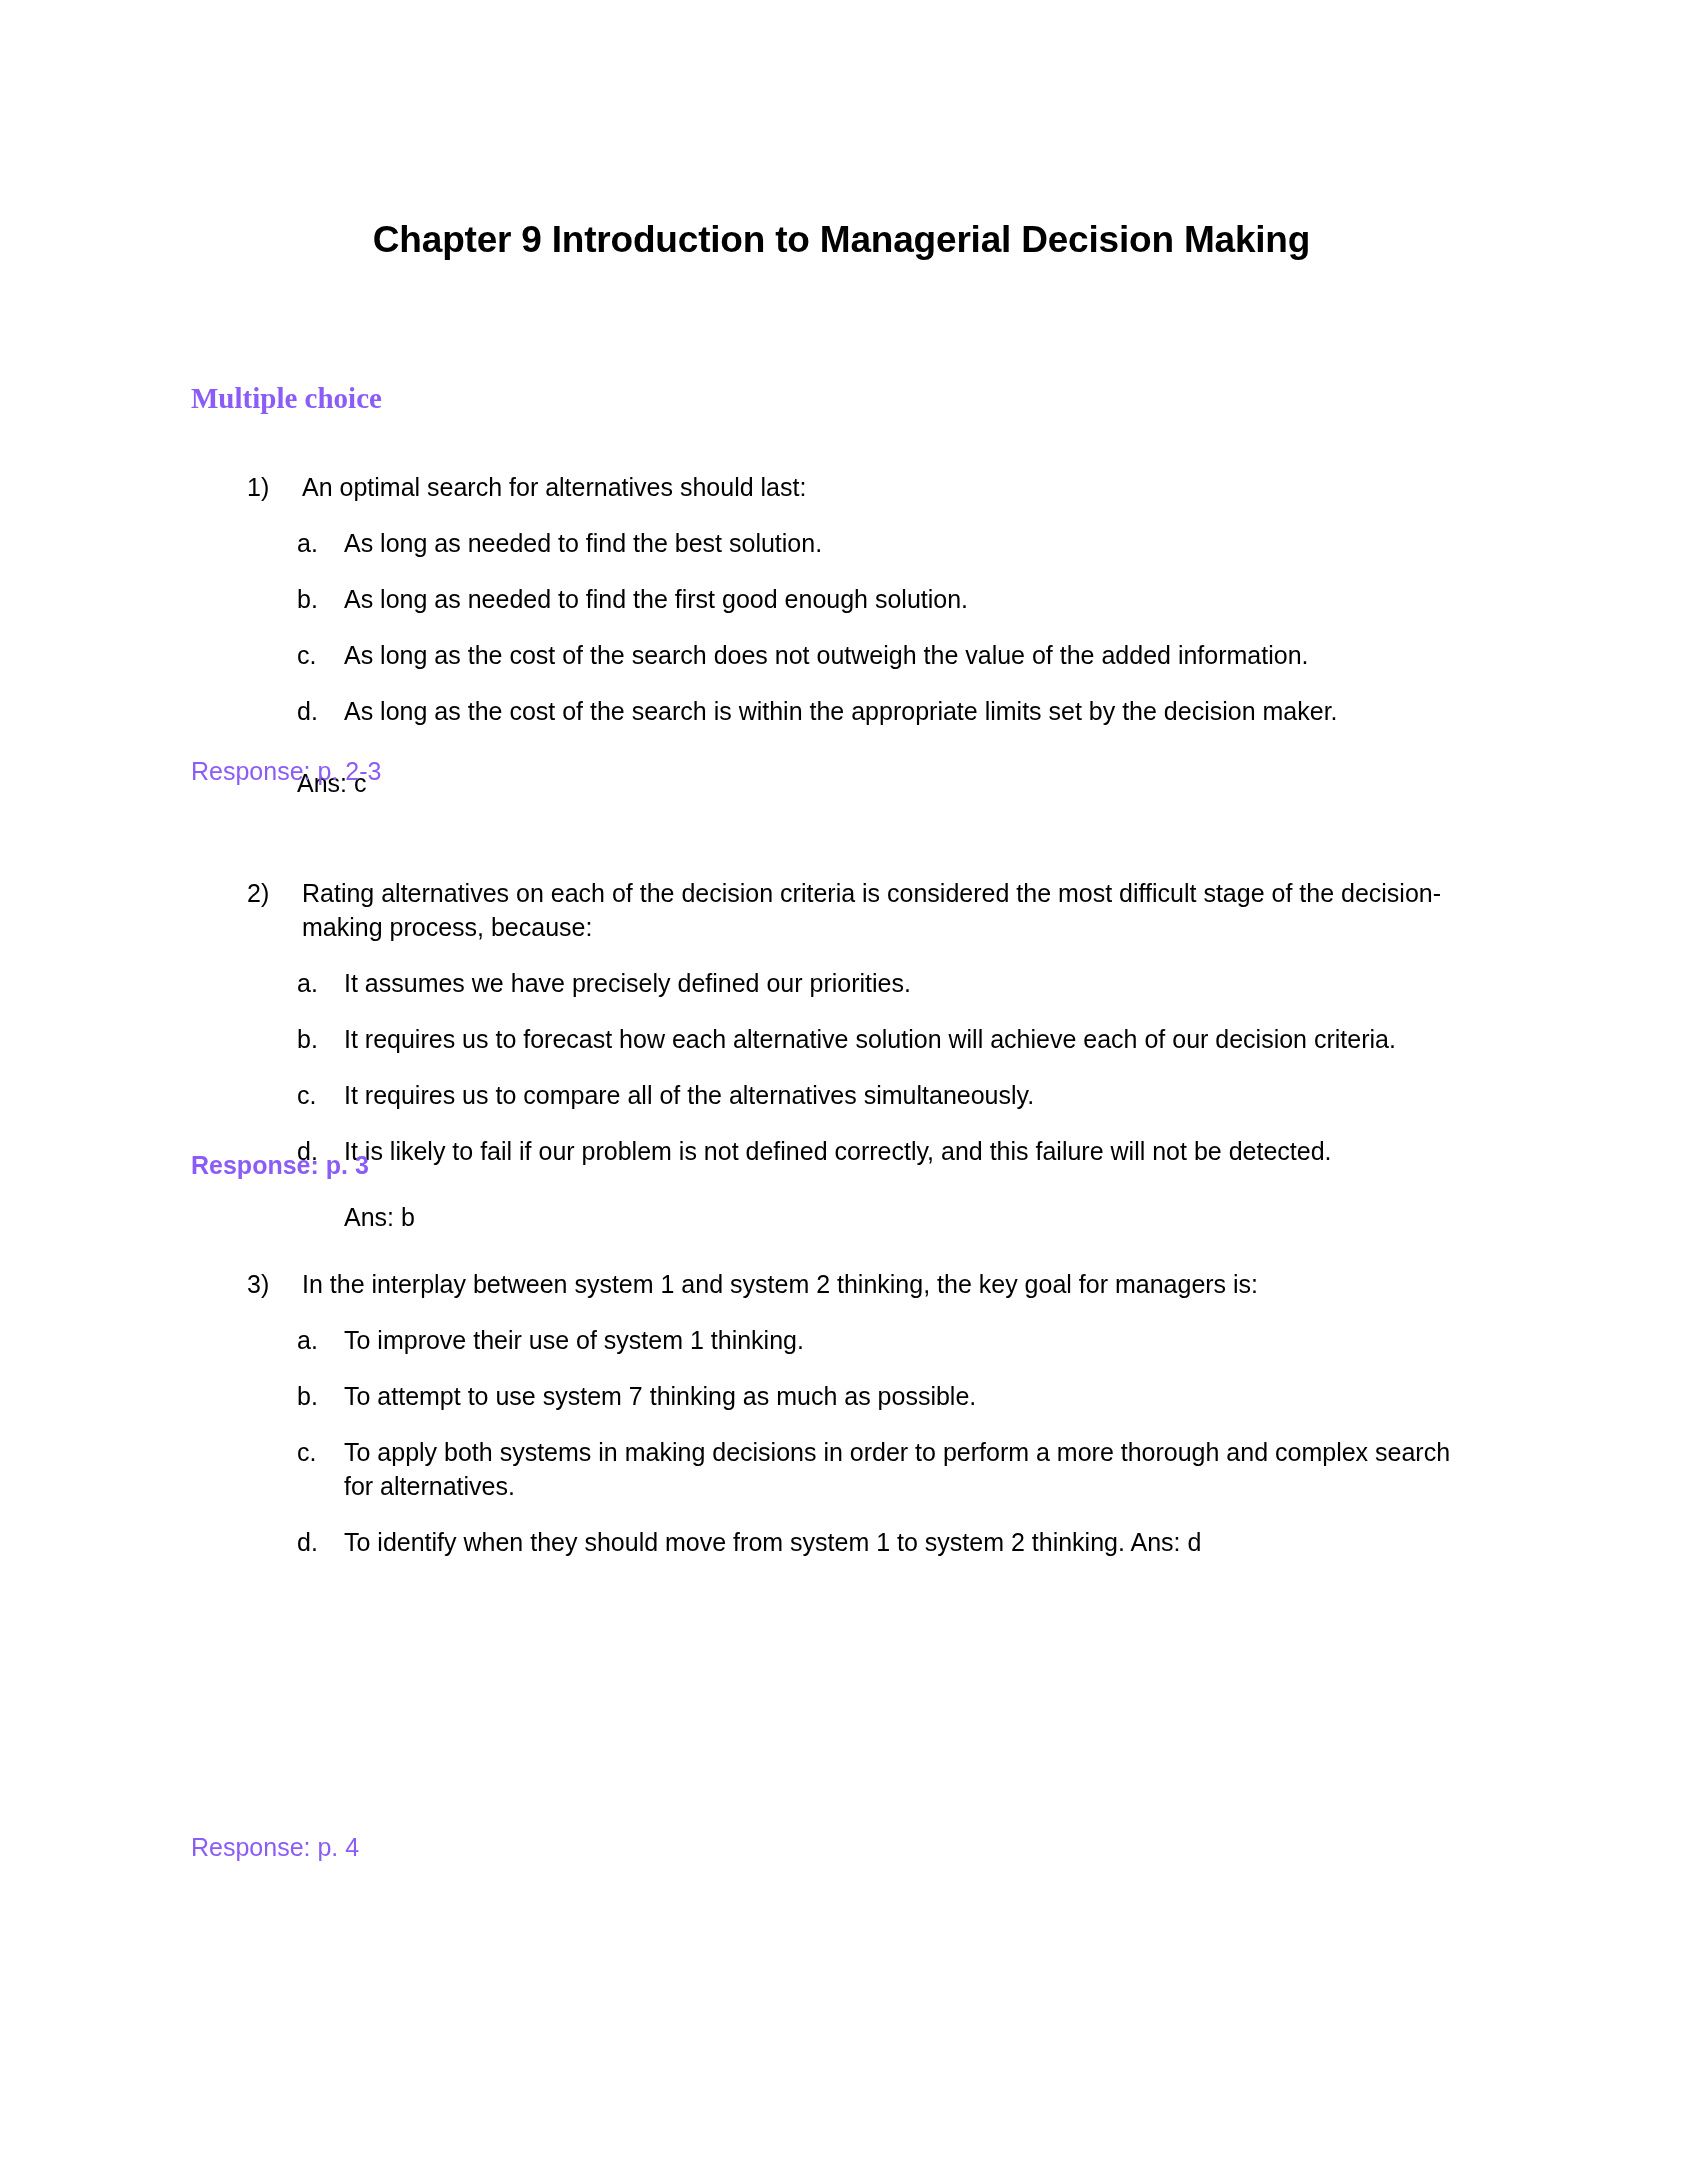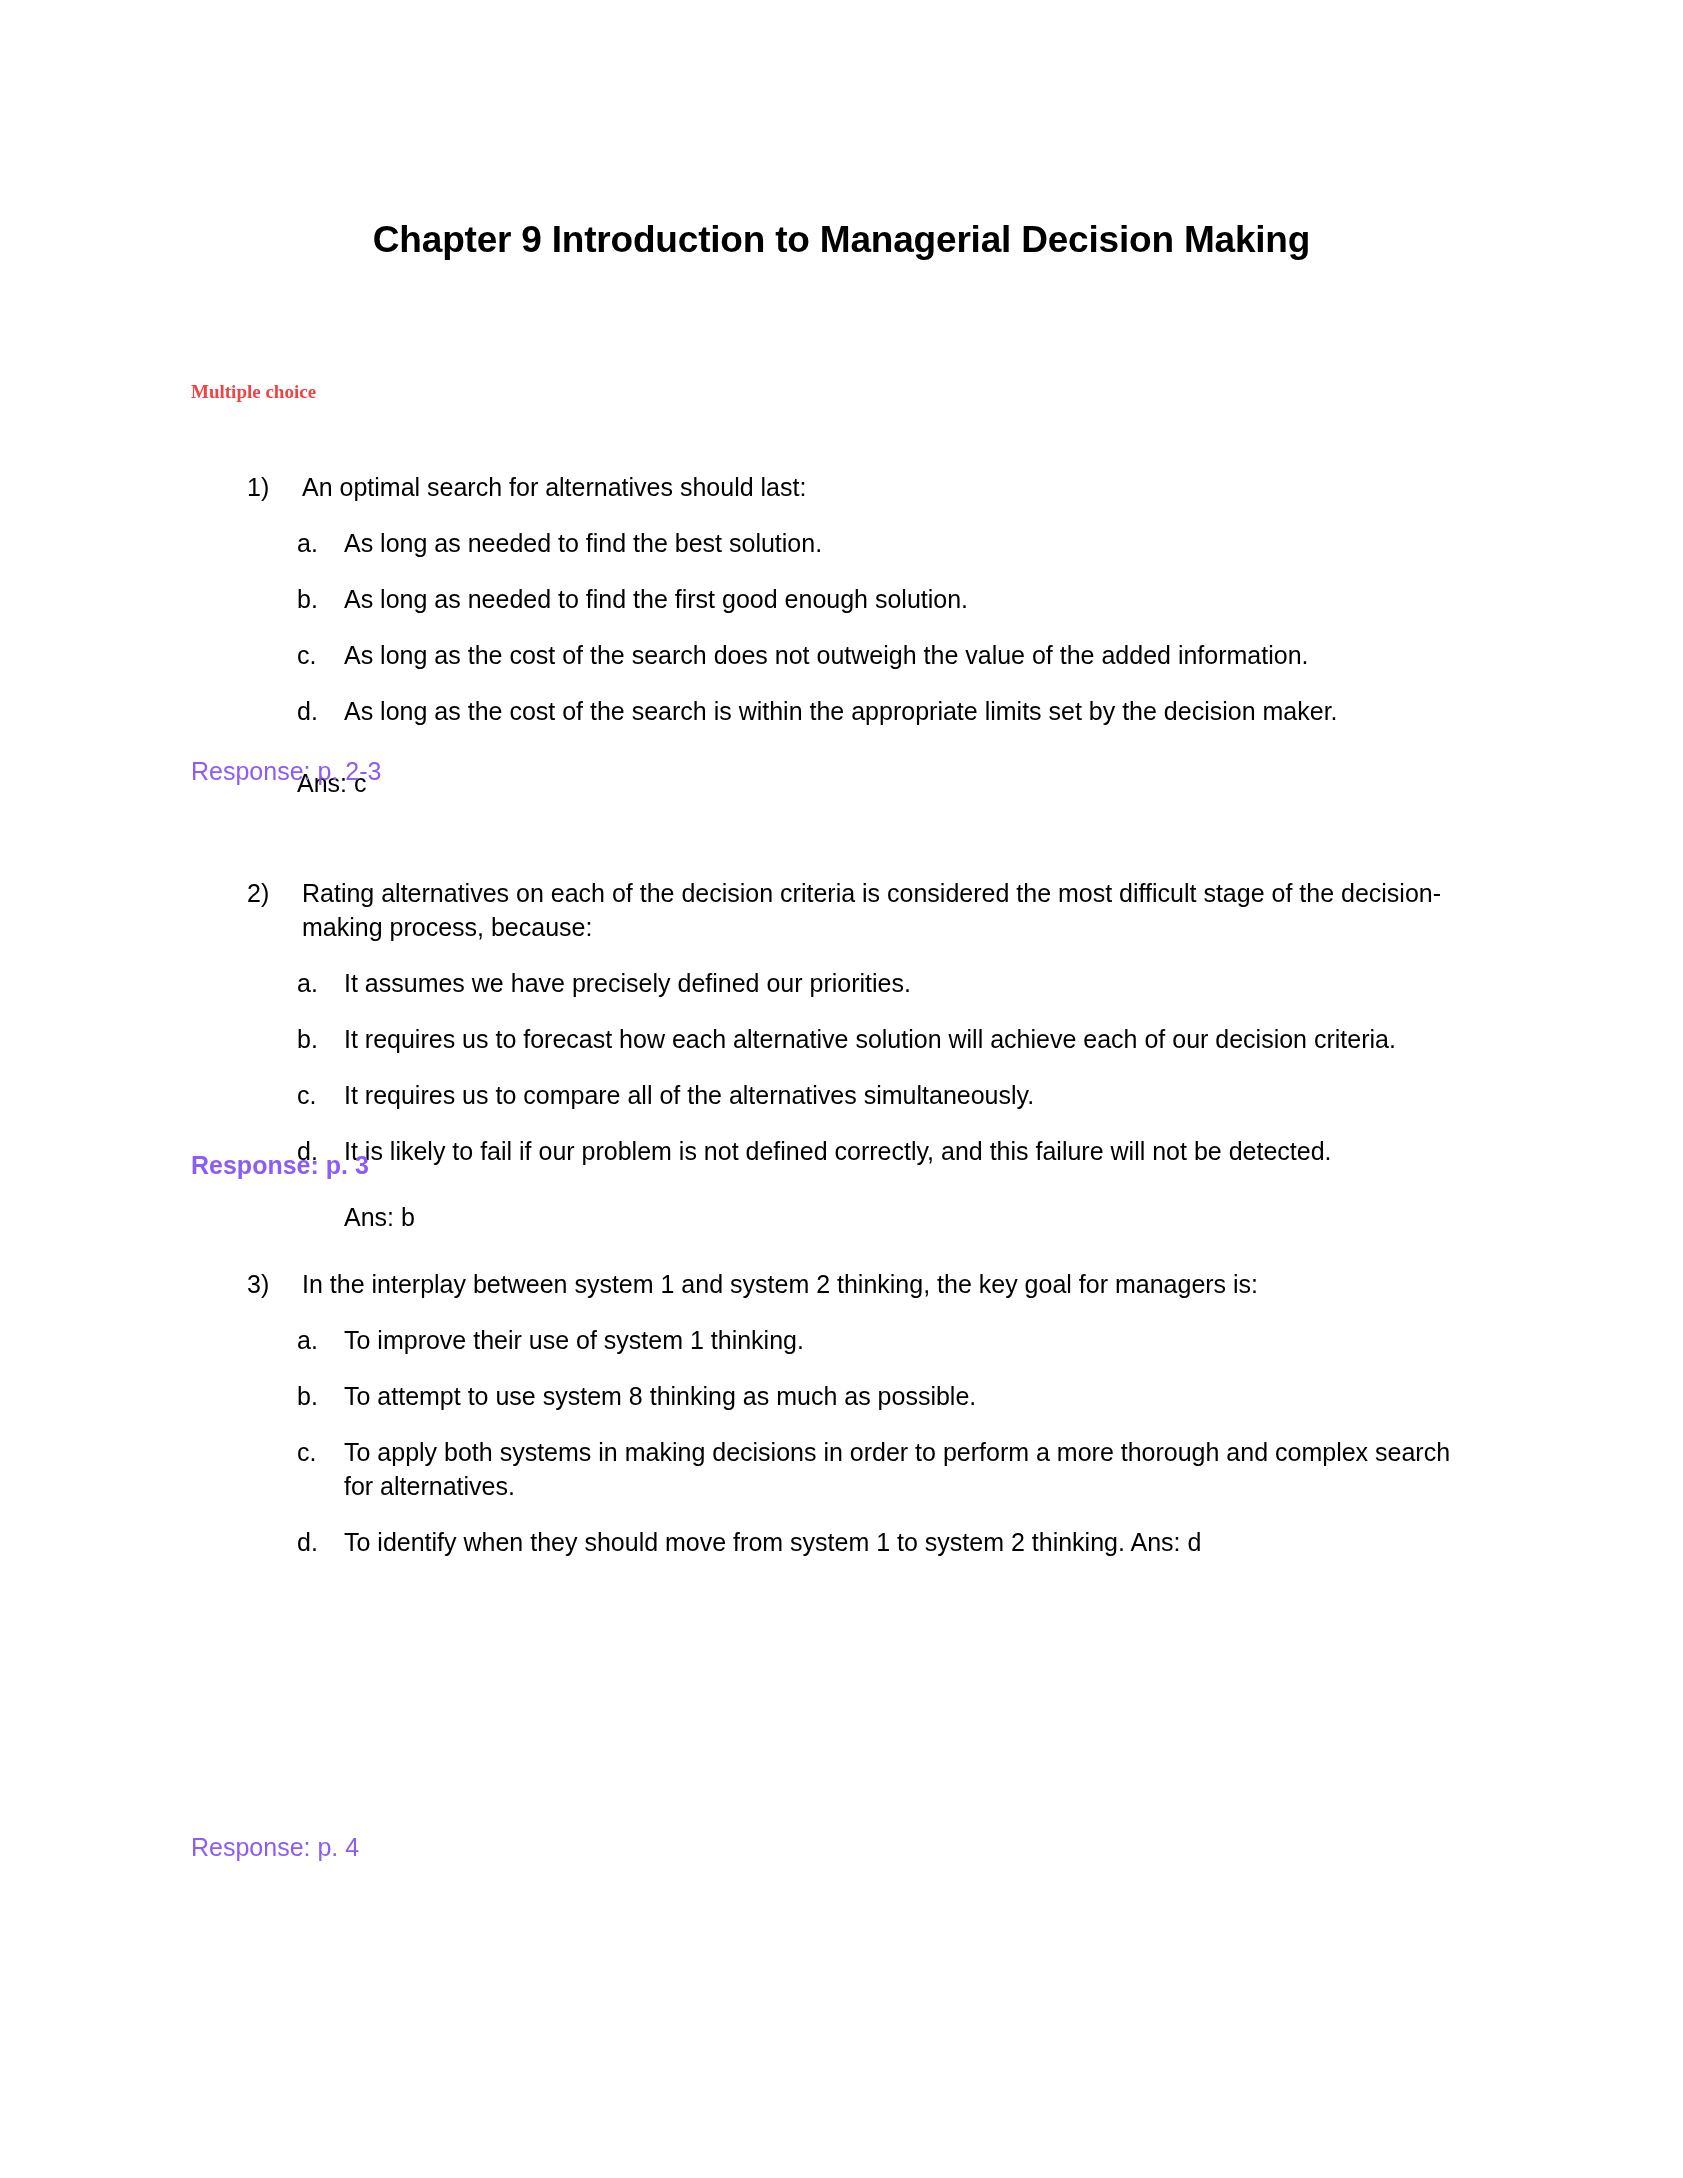--- a/index.html
+++ b/index.html
@@ -34,23 +34,23 @@
     line-height: 1.15;
     color: #000000;
   }
 
   
   .section-heading {
     position: absolute;
     left: 191px;
     top: 381px;
     font-family: "Liberation Serif", serif;
-    font-size: 19px;
+    font-size: 29px;
     font-weight: bold;
-    color: #ef4444;
+    color: #8b5cf6;
     line-height: 1.2;
   }
 
   .question-block {
     position: absolute;
     left: 191px;
     width: 1272px;
   }
 
   
@@ -187,21 +187,21 @@
       <span>In the interplay between system 1 and system 2 thinking, the key goal for managers is:</span>
     </p>
     <div class="spacer-sm"></div>
     <p class="option">
       <span class="marker">a.</span>
       <span>To improve their use of system 1 thinking.</span>
     </p>
     <div class="spacer-sm"></div>
     <p class="option">
       <span class="marker">b.</span>
-      <span>To attempt to use system 8 thinking as much as possible.</span>
+      <span>To attempt to use system 7 thinking as much as possible.</span>
     </p>
     <div class="spacer-sm"></div>
     <p class="option">
       <span class="marker">c.</span>
       <span>To apply both systems in making decisions in order to perform a more thorough and complex search for alternatives.</span>
     </p>
     <div class="spacer-sm"></div>
     <p class="option">
       <span class="marker">d.</span>
       <span>To identify when they should move from system 1 to system 2 thinking. Ans: d</span>

